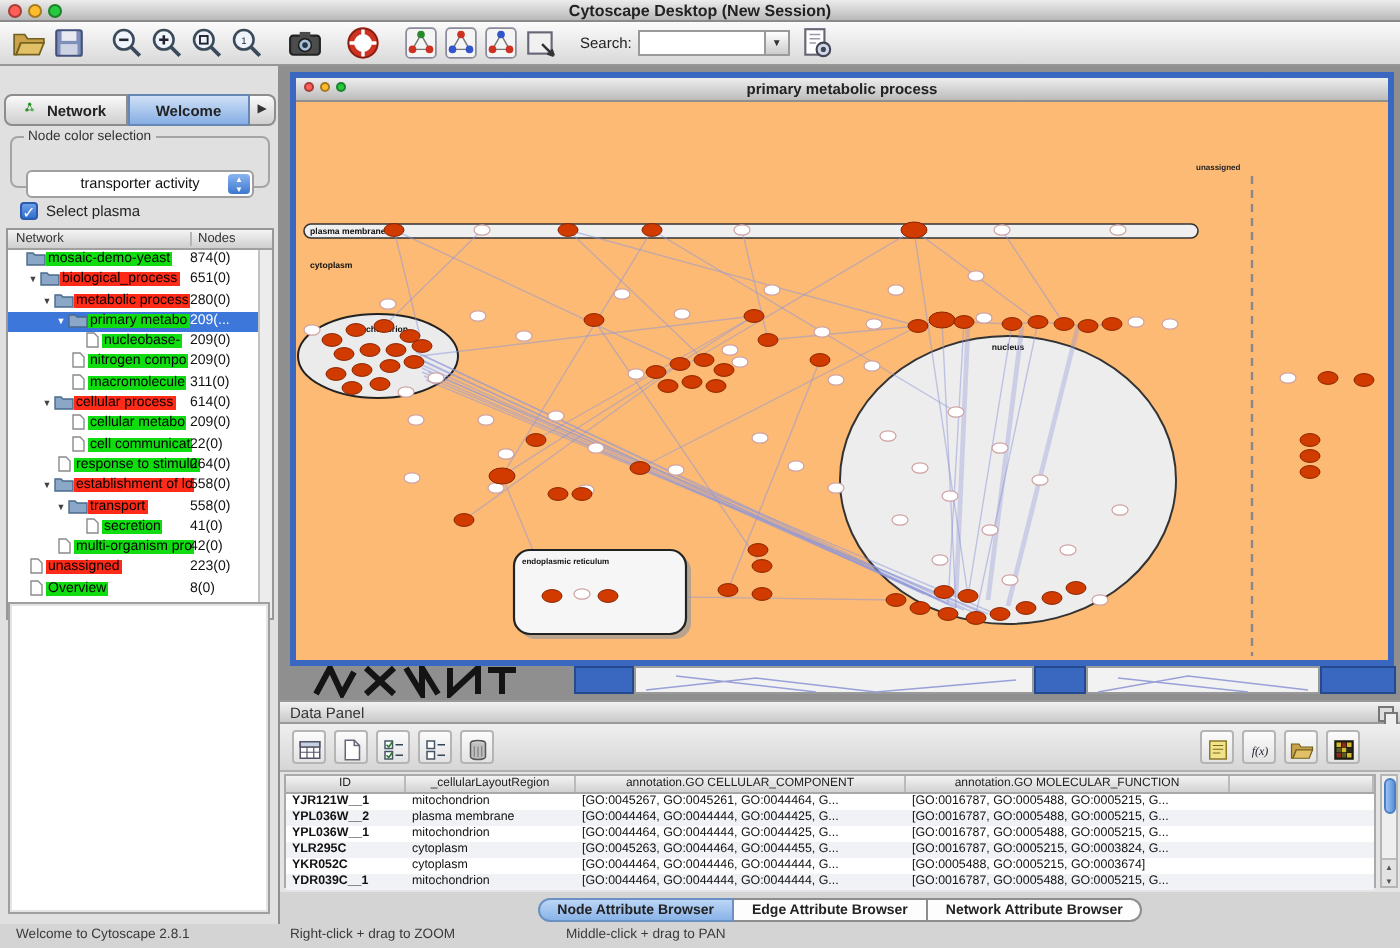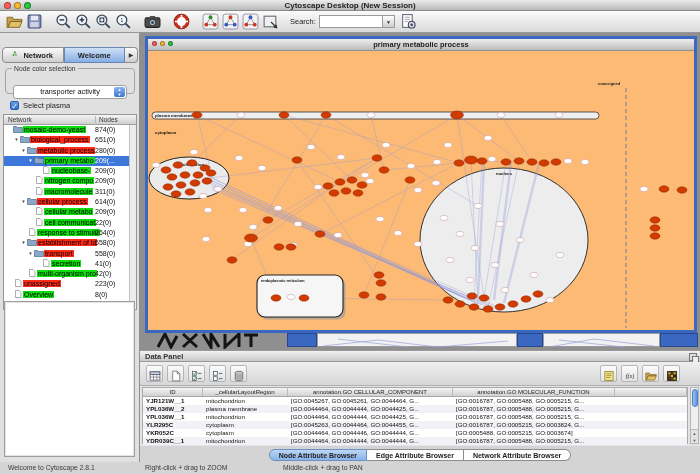--- a/index.html
+++ b/index.html
@@ -100,21 +100,21 @@
 
   .frag { position:absolute; height:14px; top:300px; }
   .frag.blue { background:#3a67c0; border:1px solid #24498f; }
   .frag.lite { background:#f2f2f2; border:1px solid #9a9a9a; }
   #scribble { position:absolute; left:14px; top:299px; width:112px; height:17px; }
 
   
   #data-panel { position:absolute; left:140px; top:350px; width:560px; height:96px; background:#e4e4e4; border-top:1px solid #999; }
   #dp-header { position:absolute; left:0; top:0; right:0; height:11px;
     background:linear-gradient(#f2f2f2,#c9c9c9); border-bottom:1px solid #9a9a9a;
-    font-size:7.5px; color:#333; line-height:11px; padding-left:5px;font-weight:bold; }
+    font-size:7.5px; color:#333; line-height:11px; padding-left:5px; }
   #dp-toolbar { position:absolute; left:0; top:11px; right:0; height:24px;
     background:linear-gradient(#efefef,#d6d6d6); border-bottom:1px solid #b0b0b0;
     display:flex; align-items:center; padding-left:6px; }
   .dpicon { width:17px; height:17px; margin-right:4px; border:1px solid #b5b5b5; border-radius:2px;
     background:linear-gradient(#fcfcfc,#e2e2e2); padding:1.5px; }
   .dpicon svg { width:100%; height:100%; }
   #dp-icons-right { position:absolute; right:16px; top:14px; display:flex; }
 
   #dp-table { position:absolute; left:2px; top:36px; width:546px; height:57px; background:#fff; border:1px solid #aaa; }
   .dp-hrow { display:flex; height:9px; background:linear-gradient(#f3f3f3,#d2d2d2); border-bottom:1px solid #a8a8a8; }

